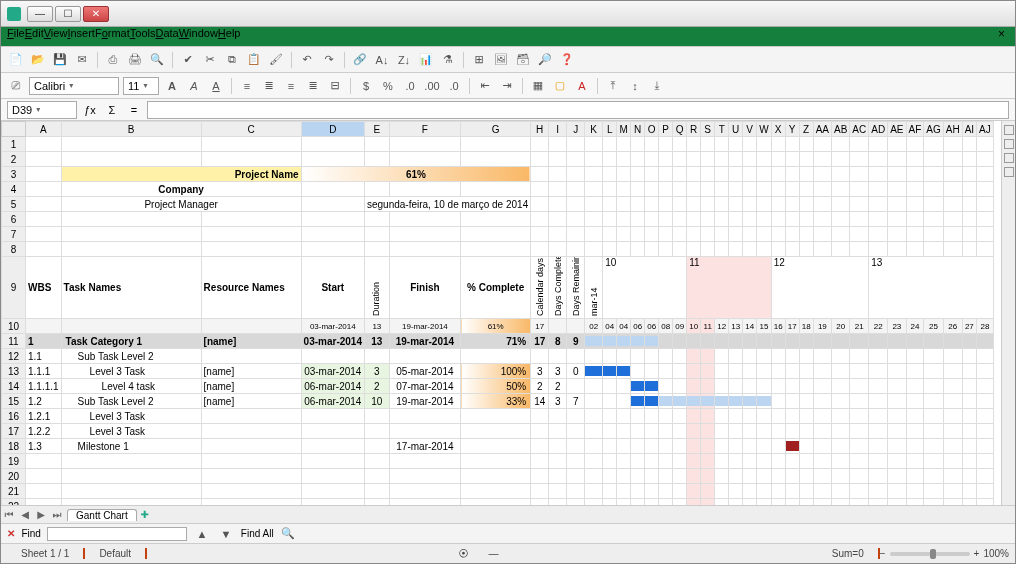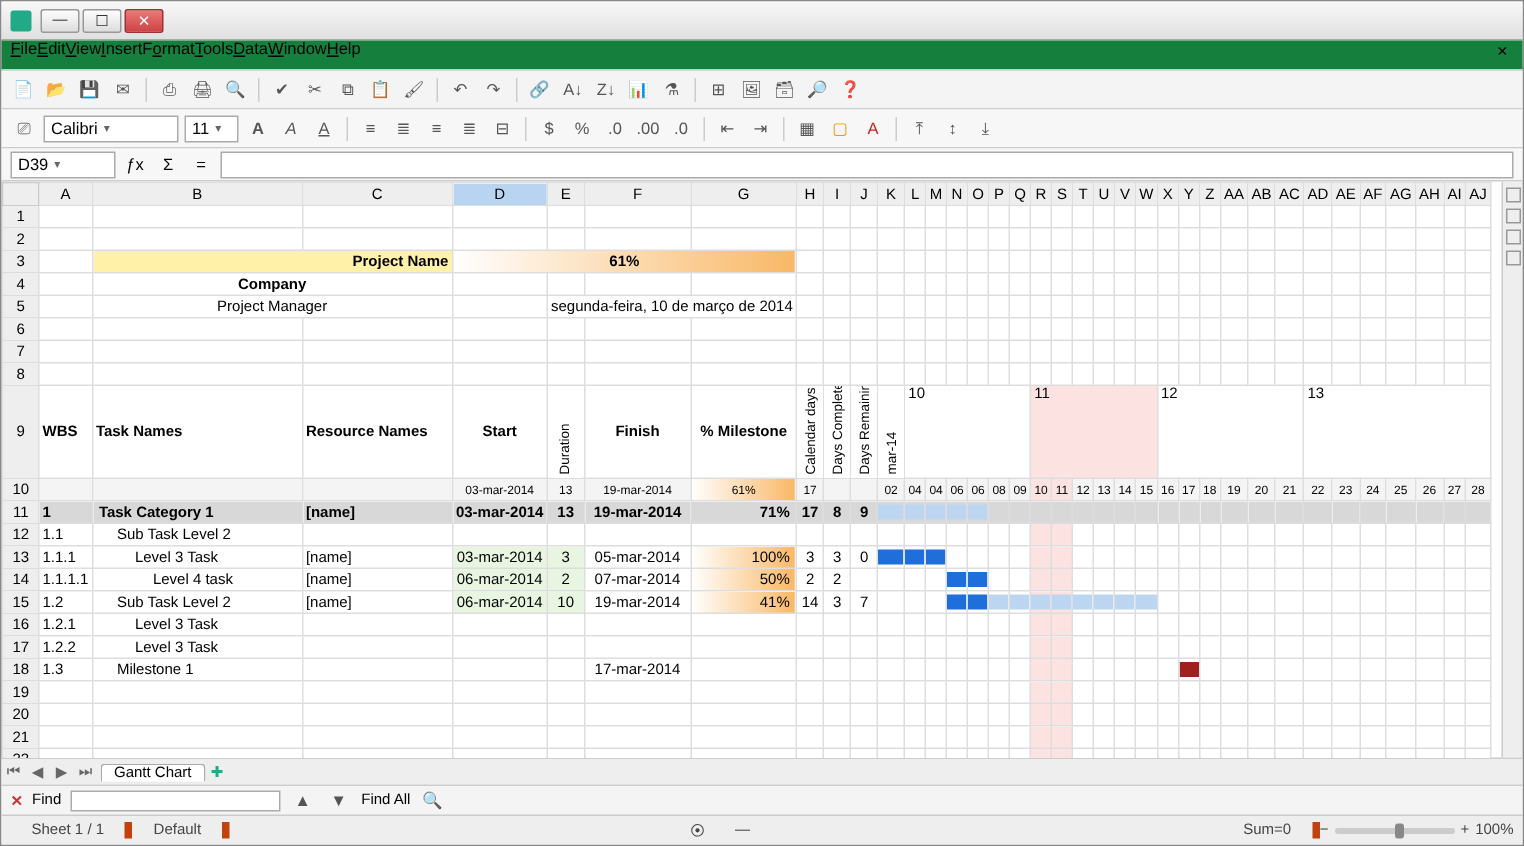--- a/index.html
+++ b/index.html
@@ -47,21 +47,21 @@
 .gantt-red { background:#a02020; height:10px; margin:2px 0;}
 .days-hdr td { background:#f4f4f4; font-size:8px; text-align:center; padding:0;}
 .tabs-strip { height: 18px; background: #eee; display:flex; align-items:center; font-size:10px; border-top:1px solid #ccc;}
 .tabs-strip .navb { width:16px; text-align:center; cursor:pointer; color:#666;}
 .tabs-strip .tab { background:#fff; border:1px solid #aaa; border-bottom:none; padding:0 8px; margin-left:2px; border-radius:3px 3px 0 0;}
 .findbar { height: 20px; background: #f4f4f4; display:flex; align-items:center; font-size:10px; padding:0 6px; gap:6px; border-top:1px solid #ccc;}
 .findbar .x { cursor:pointer; color:#c33; font-weight:bold;}
 .findbar input { height:14px; width:140px; border:1px solid #aaa; font-size:10px; padding:0 2px;}
 .findbar label { display:flex; align-items:center; gap:2px;}
 .statusbar { height: 20px; background: #eee; display:flex; align-items:center; font-size:10px; padding:0 6px; border-top:1px solid #ccc; color:#444;}
-.statusbar .seg { padding:0 14px; border-right:5px solid #c2410c;}
+.statusbar .seg { padding:0 14px; border-right:2px solid #c2410c;}
 .statusbar .flex { flex:1;}
 .zoom { display:flex; align-items:center; gap:4px;}
 .zoom .slider { width:80px; height:4px; background:#ccc; position:relative; border-radius:2px;}
 .zoom .slider::after { content:""; position:absolute; left:50%; top:-3px; width:6px; height:10px; background:#888; border-radius:2px;}
 .rightbar { width:14px; background:#eee; border-left:1px solid #ccc; display:flex; flex-direction:column; align-items:center; padding-top:4px; gap:4px;}
 .rightbar div { width:10px; height:10px; border:1px solid #999; cursor:pointer;}
 .today-col { background:#fde2e2 !important;}
 </style>
 </head>
 <body>
@@ -509,21 +509,21 @@
               <td></td>
             </tr>
             <tr style="height:62px">
               <th class="rowh">9</th>
               <td class="bold">WBS</td>
               <td class="bold">Task Names</td>
               <td class="bold">Resource Names</td>
               <td class="bold center">Start</td>
               <td class="vert">Duration</td>
               <td class="bold center">Finish</td>
-              <td class="bold center">% Milestone</td>
+              <td class="bold center">% Complete</td>
               <td class="vert">Calendar days</td>
               <td class="vert">Days Completed</td>
               <td class="vert">Days Remaining</td>
               <td class="vert">mar-14</td>
               <td colspan="6" style="vertical-align:top;background:#fff">10</td>
               <td colspan="6" style="vertical-align:top;background:#fde2e2">11</td>
               <td colspan="6" style="vertical-align:top;background:#fff">12</td>
               <td colspan="7" style="vertical-align:top;background:#fff">13</td>
             </tr>
             <tr class="days-hdr">
@@ -742,21 +742,21 @@
               <td class="" style="padding:0"></td>
             </tr>
             <tr class="">
               <th class="rowh">15</th>
               <td>1.2</td>
               <td style="padding-left:16px" class="">Sub Task Level 2</td>
               <td>[name]</td>
               <td class="center green-lt">06-mar-2014</td>
               <td class="center green-lt">10</td>
               <td class="center">19-mar-2014</td>
-              <td class="orange-cell">41%</td>
+              <td class="orange-cell">33%</td>
               <td class="center">14</td>
               <td class="center">3</td>
               <td class="center">7</td>
               <td class="" style="padding:0"></td>
               <td class="" style="padding:0"></td>
               <td class="" style="padding:0"></td>
               <td class="" style="padding:0">
                 <div class="gantt-bar"></div>
               </td>
               <td class="" style="padding:0">

